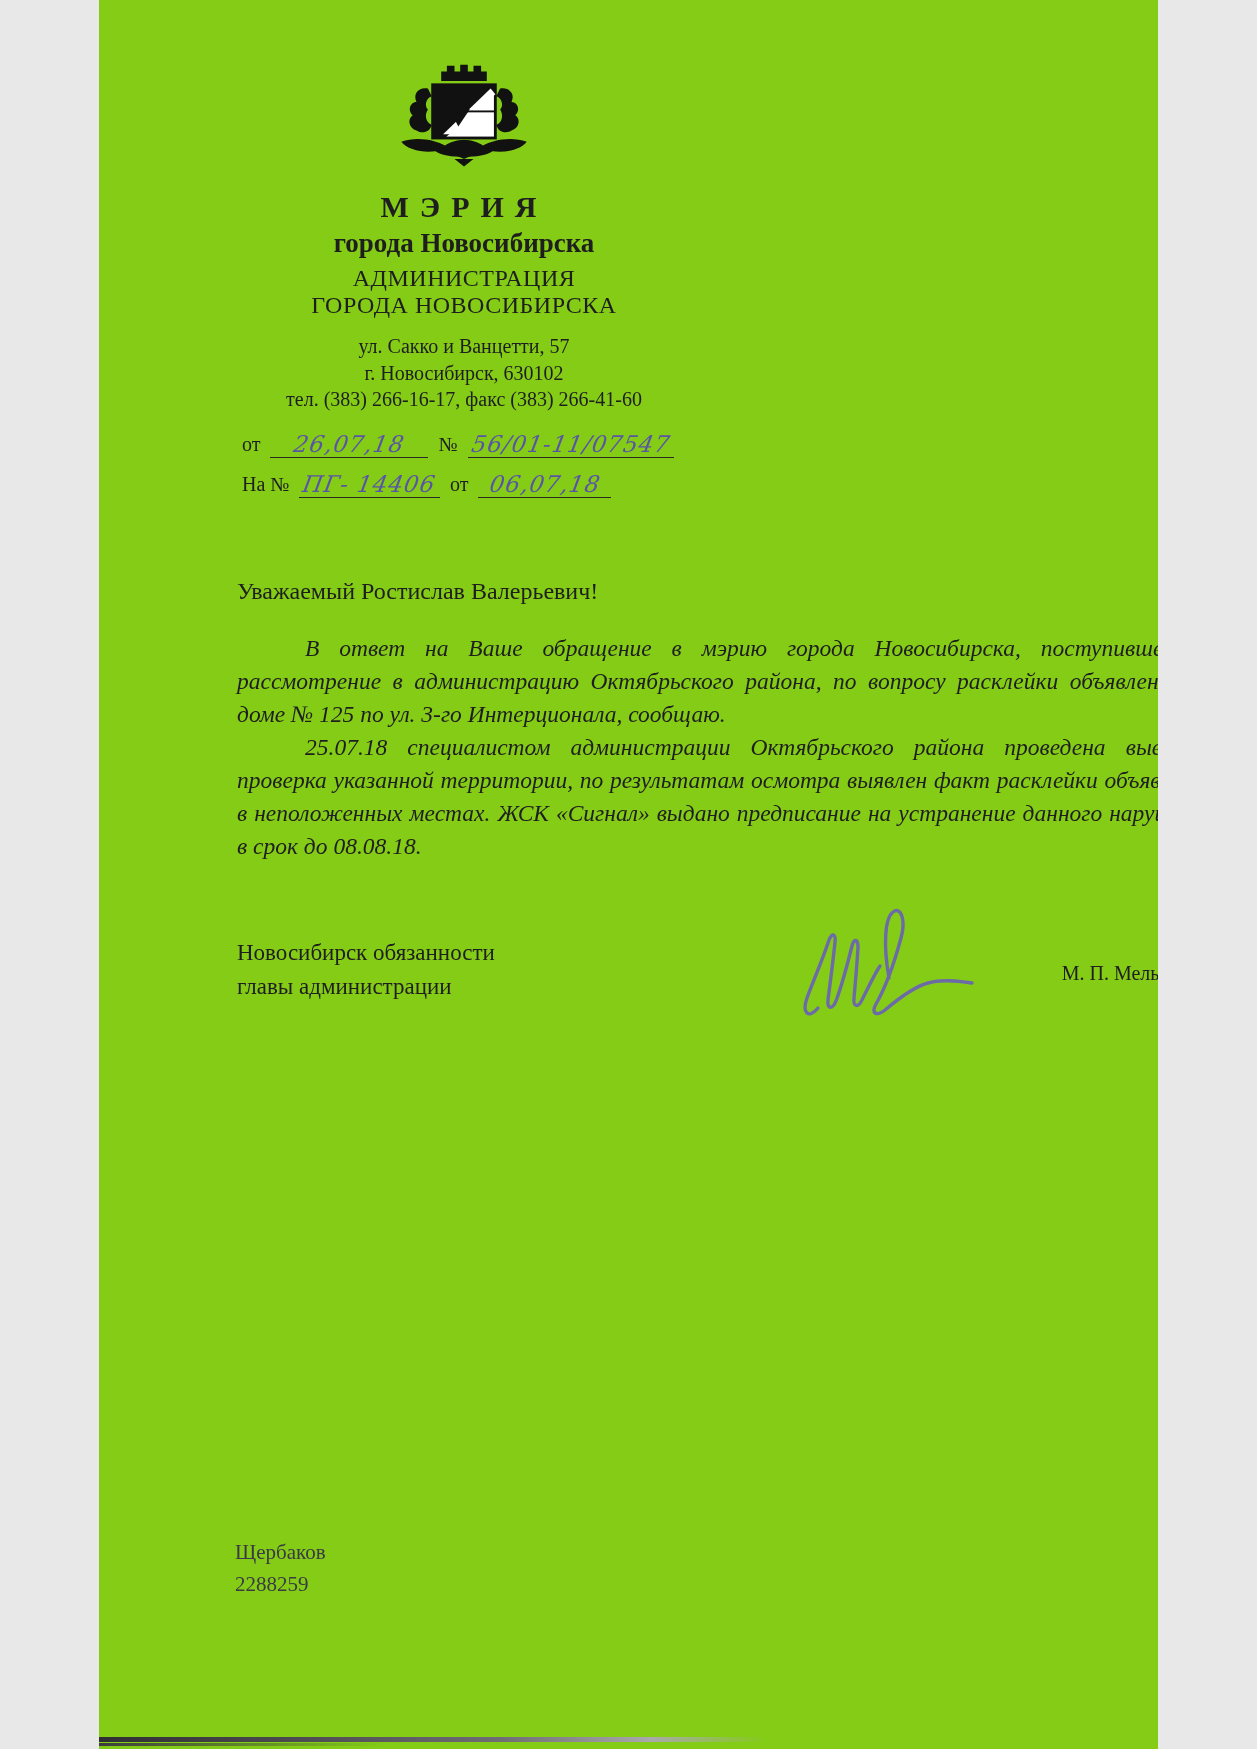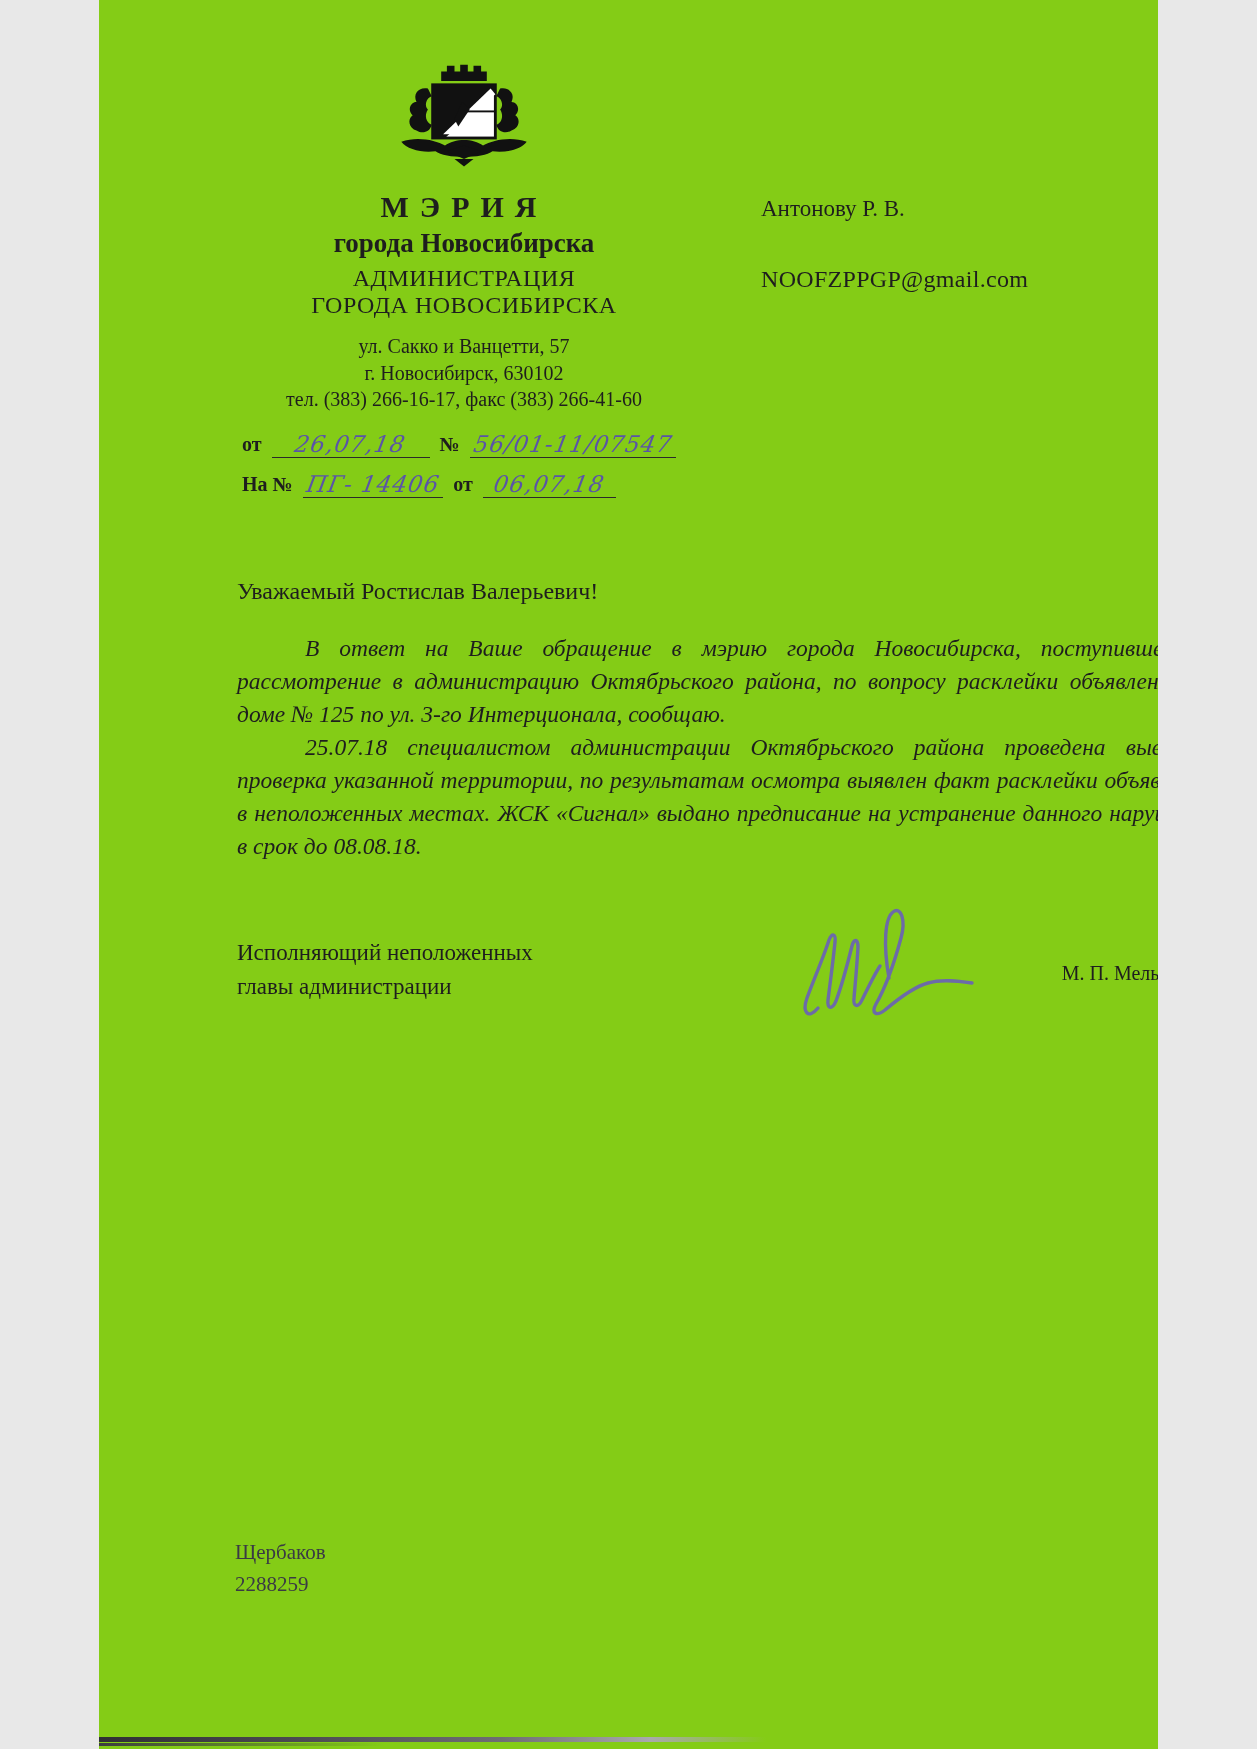--- a/index.html
+++ b/index.html
@@ -19,21 +19,21 @@
   }
   .coat{width:152px;height:118px;margin:0 auto 12px auto;}
   .org1{font-weight:bold;font-size:30px;letter-spacing:11px;margin-top:2px;}
   .org2{font-weight:bold;font-size:27px;margin-top:4px;}
   .dept{font-size:24px;line-height:27px;letter-spacing:.5px;margin-top:6px;}
   .addr{font-size:20px;line-height:27px;margin-top:14px;}
   .contacts{font-size:20px;margin-top:1px;}
   
   .refs{position:absolute;left:143px;top:432px;width:470px;font-size:20px;}
   .ref-row{display:flex;align-items:flex-end;margin-bottom:14px;}
-  .ref-row .lbl{white-space:nowrap;padding-bottom:2px;font-weight:bold;}
+  .ref-row .lbl{white-space:nowrap;padding-bottom:2px;}
   .field{
     border-bottom:1.5px solid #2a2a2a;
     display:inline-block;text-align:center;
     padding:0 4px 0 4px;margin:0 10px;
   }
   .hw{
     display:inline-block;
     font-family:"DejaVu Serif", serif;
     font-style:italic;
     transform:skewX(-10deg);
@@ -124,35 +124,31 @@
       <span class="field w-num"><span class="hw">56/01-11/07547</span></span>
     </div>
     <div class="ref-row">
       <span class="lbl">На №</span>
       <span class="field w-reply"><span class="hw">ПГ- 14406</span></span>
       <span class="lbl">от</span>
       <span class="field w-date2"><span class="hw">06,07,18</span></span>
     </div>
   </div>
 
-  <div class="recipient">
-    <div>Антонову Р. В.</div>
-    <div class="email">NOOFZPPGP@gmail.com</div>
-  </div>
 
   <div class="salutation">Уважаемый Ростислав Валерьевич!</div>
 
   <div class="body-text">
     <p>В ответ на Ваше обращение в мэрию города Новосибирска, поступившее на рассмотрение в администрацию Октябрьского района, по вопросу расклейки объявлений на доме  № 125 по ул. 3-го Интерционала, сообщаю.</p>
     <p>25.07.18 специалистом администрации Октябрьского района проведена выездная проверка указанной территории, по результатам осмотра выявлен факт расклейки объявлений в неположенных местах. ЖСК «Сигнал» выдано предписание на устранение данного нарушения в срок до 08.08.18.</p>
   </div>
 
   <div class="sig-block">
     <div class="sig-position">
-      <div>Исполняющий неположенных</div>
+      <div>Новосибирск обязанности</div>
       <div>главы администрации</div>
     </div>
     <div class="sig-stroke">
       <svg viewBox="0 0 190 160" width="190" height="160" xmlns="http://www.w3.org/2000/svg">
         <g fill="none" stroke="#6a63b5" stroke-width="3.4" stroke-linecap="round" opacity="0.92">
           <path d="M26 128 C16 140 10 132 15 118 C22 99 32 76 37 60 C40 52 44 54 43 62 C41 82 38 104 36 120 C35 129 40 130 44 121 C50 105 56 82 60 66 C62 58 66 59 66 67 C65 86 63 106 62 118 C61 127 66 128 70 120 C75 110 82 95 88 86"></path>
           <path d="M97 98 C91 64 93 38 101 32 C109 26 114 40 109 58 C102 84 92 110 84 124 C79 133 84 137 93 130 C106 119 121 107 136 103 C150 99 166 101 180 103"></path>
         </g>
       </svg>
     </div>

